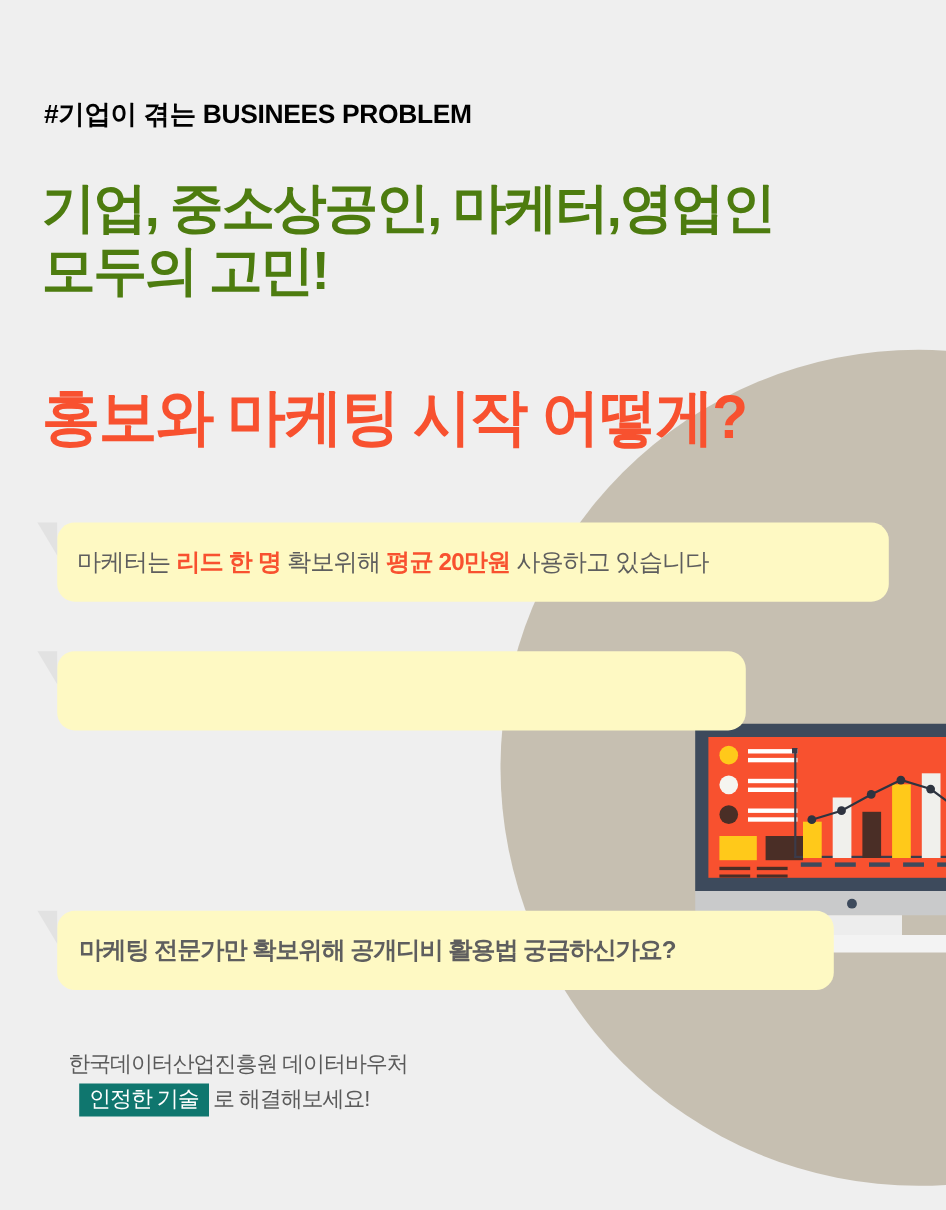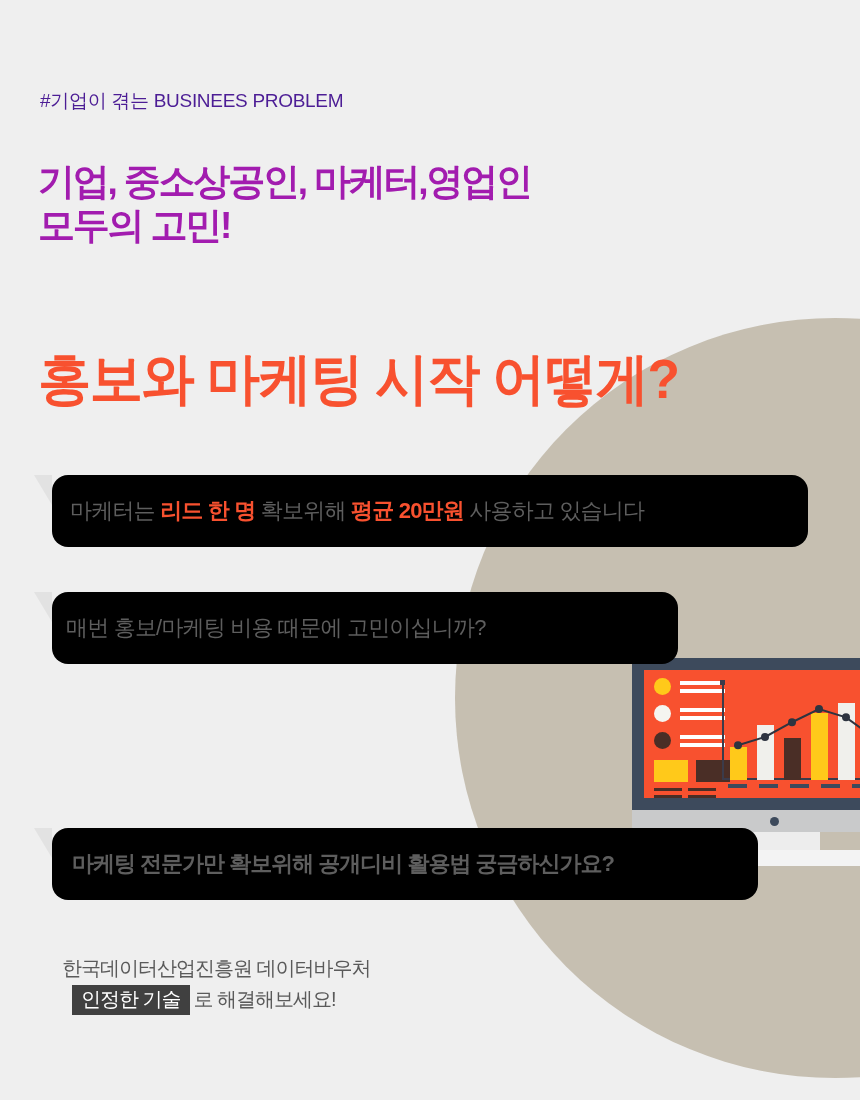--- a/index.html
+++ b/index.html
@@ -23,55 +23,55 @@
     width:760px; height:760px;
     border-radius:50%;
     background:#C6BFB1;
     z-index:0;
   }
 
   
   .eyebrow {
     position:absolute; left:40px; top:88px;
     z-index:5;
-    font-size:19px; font-weight:normal;
+    font-size:24px; font-weight:bold;
     letter-spacing:-0.3px;
-    color:#4c1d95;
+    color:#000000;
     white-space:nowrap;
   }
 
   
   .main-title {
     position:absolute; left:38px; top:160px;
     z-index:5;
-    font-size:37px; font-weight:bold;
+    font-size:49px; font-weight:bold;
     line-height:1.19;
     letter-spacing:-2.2px;
-    color:#a21caf;
+    color:#4d7c0f;
     white-space:pre-line;
   }
 
   
   .red-headline {
     position:absolute; left:38px; top:348px;
     z-index:5;
     font-size:56px; font-weight:bold;
     letter-spacing:-1.5px;
     line-height:1.1;
     color:#F8512F;
     white-space:nowrap;
     transform:scaleX(0.95);
     transform-origin:left center;
   }
 
   
   .bubble {
     position:absolute;
     z-index:5;
-    background:#000000;
+    background:#fef9c3;
     border-radius:16px;
     display:flex; align-items:center;
   }
   .bubble .btext {
     font-size:22px;
     letter-spacing:-0.8px;
     color:#5E5E5E;
     white-space:nowrap;
   }
   .bubble .btext .hl { color:#F8512F; font-weight:bold; }
@@ -97,21 +97,21 @@
   .closing {
     position:absolute; left:62px; top:953px;
     z-index:6;
     font-size:20px;
     letter-spacing:-1px;
     line-height:1.55;
     color:#5A5A5A;
   }
   .closing .line2 { display:block; padding-left:10px; }
   .closing .chip {
-    background:#404040;
+    background:#0f766e;
     color:#FFFFFF;
     padding:3px 9px 5px 9px;
     margin-right:4px;
   }
 
   
   .monitor {
     position:absolute;
     left:632px; top:658px;
     width:300px; height:190px;
@@ -195,21 +195,20 @@
 
   <div class="bubble" id="bubble1">
     <span class="tail"></span>
     <span class="btext">
       <span>마케터는 </span><span class="hl">리드  한 명</span><span> 확보위해 </span><span class="hl">평균 20만원</span><span> 사용하고 있습니다</span>
     </span>
   </div>
 
   <div class="bubble" id="bubble2">
     <span class="tail"></span>
-    <span class="btext">매번 홍보/마케팅 비용 때문에 고민이십니까?</span>
   </div>
 
 
   <div class="bubble" id="bubble4">
     <span class="tail"></span>
     <span class="btext">마케팅 전문가만 확보위해 공개디비 활용법 궁금하신가요?</span>
   </div>
 
   <div class="closing">
     <span>한국데이터산업진흥원 데이터바우처</span>

